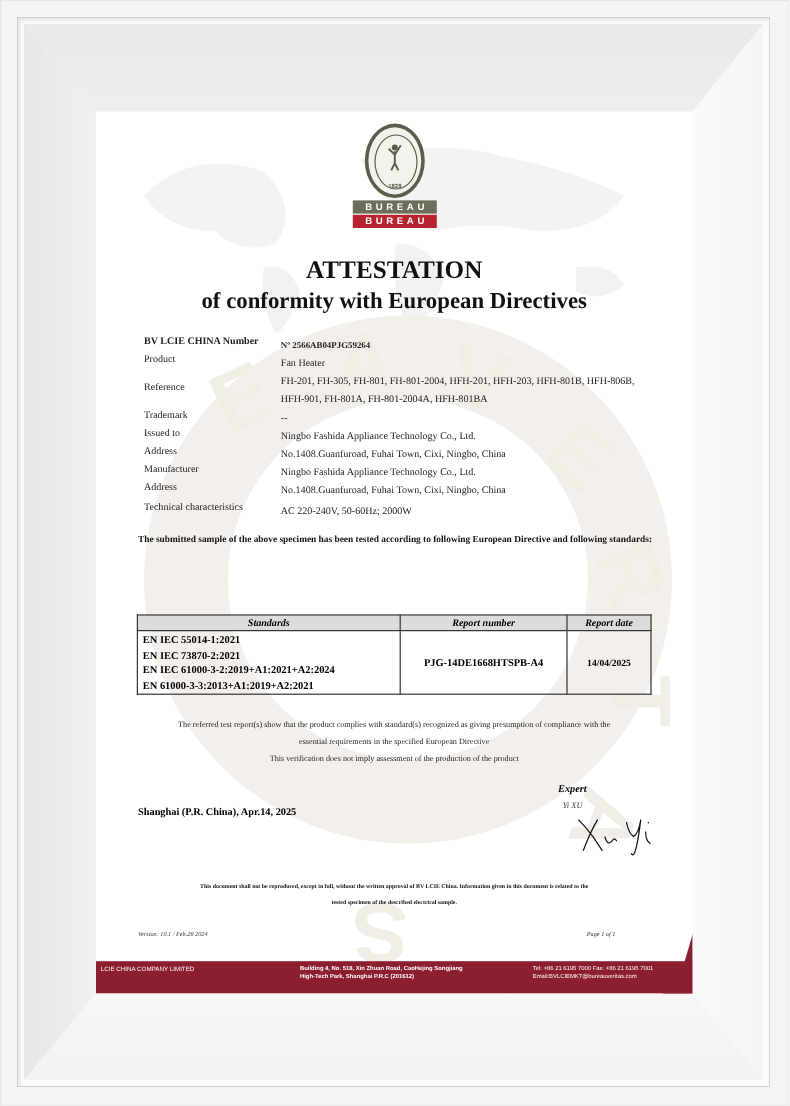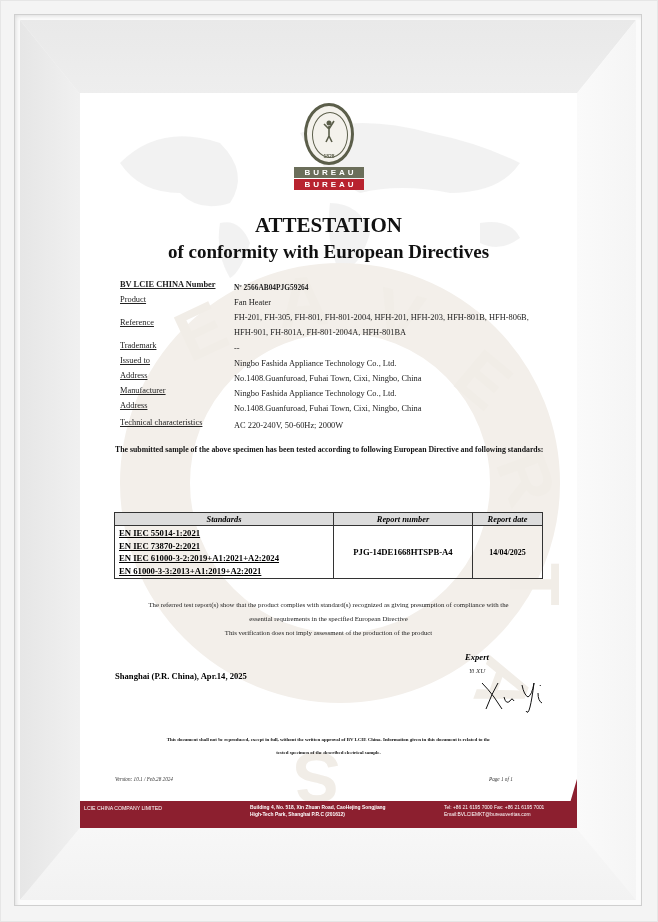--- a/index.html
+++ b/index.html
@@ -24,29 +24,29 @@
   .logo-band { font-family:"Liberation Sans", sans-serif; font-weight:bold; font-size:8px; letter-spacing:3px; color:#fff; height:11px; line-height:11px; width:70px; margin:2px auto 0; padding-left:3px; box-sizing:border-box; }
   .band-grey { background:#6b6e5a; }
   .band-red { background:#b8232f; margin-top:1px; }
 
   .title { position:absolute; left:0; width:497px; text-align:center; font-weight:bold; color:#111; }
   .title-1 { top:120px; font-size:21px; }
   .title-2 { top:148px; font-size:19px; }
 
   .info { position:absolute; left:40px; top:187px; width:420px; font-size:8.4px; color:#222; }
   .info-row { position:absolute; left:0; width:430px; }
-  .info-label { position:absolute; left:0;text-decoration:underline; }
+  .info-label { position:absolute; left:0; }
   .info-value { position:absolute; left:114px; width:320px; line-height:15px; }
   .bold { font-weight:bold; }
 
   .para { position:absolute; left:35px; width:430px; font-size:7.8px; font-weight:bold; color:#111; line-height:14px; }
   .table { position:absolute; left:34px; top:419px; width:429px; border-collapse:collapse; font-size:8.7px;padding-left:25px; }
   .table th { background:#dcdcdc; font-style:italic; font-weight:bold; font-size:8.4px; border:1px solid #333; height:12px; padding:0; }
   .table td { border:1px solid #333; font-weight:bold; vertical-align:middle; padding:0 4px; }
-  .std-line { line-height:12.5px;text-decoration:underline; }
+  .std-line { line-height:12.5px; }
   .center { text-align:center;margin-top:36px; }
 
   .compliance { position:absolute; left:30px; top:505px; width:437px; text-align:center; font-size:6.8px; color:#222; line-height:14px; }
   .place { position:absolute; left:35px; top:559px; font-size:8.6px; font-weight:bold;margin-top:19px; }
   .expert { position:absolute; left:385px; top:559px; font-size:8.6px; font-weight:bold;font-style:italic; }
   .expert-name { position:absolute; left:389px; top:574px; font-size:7px; font-style:italic; color:#333; }
   .signature { position:absolute; left:398px; top:582px; width:70px; height:40px; }
 
   .disclaimer { position:absolute; left:30px; top:640px; width:437px; text-align:center; font-size:4.9px; font-weight:bold; line-height:13px; color:#111; }
   .version { position:absolute; left:35px; top:683px; font-size:5.2px; font-style:italic; color:#333; }

